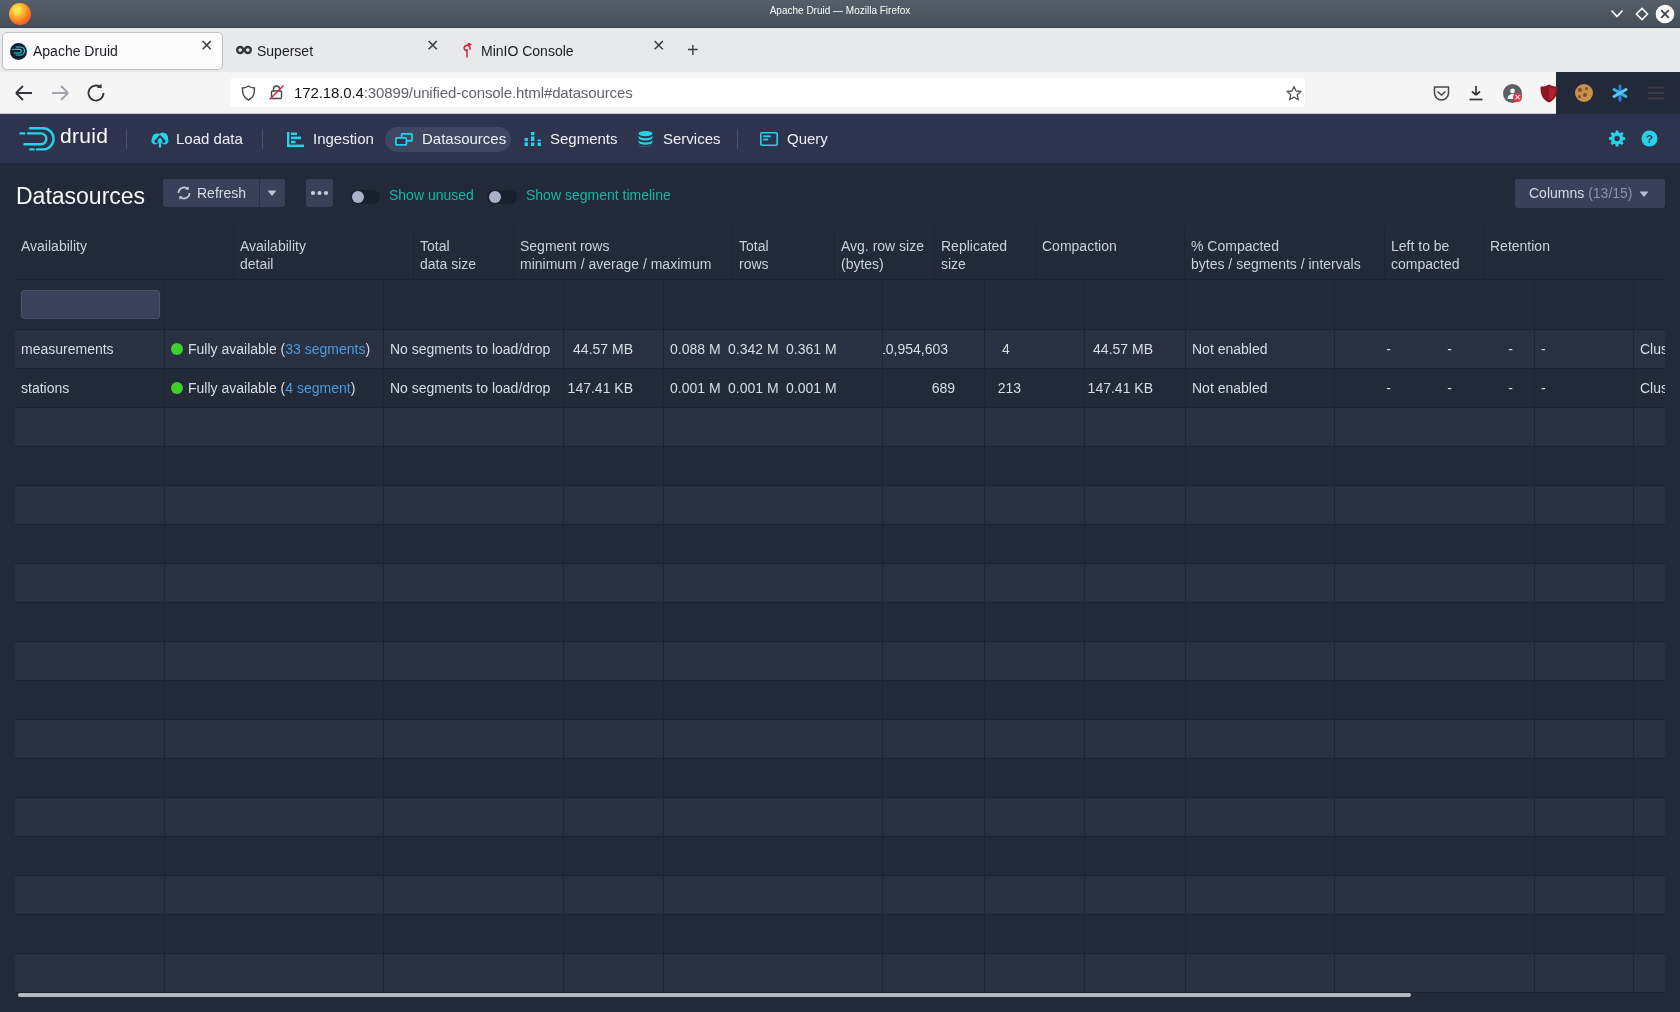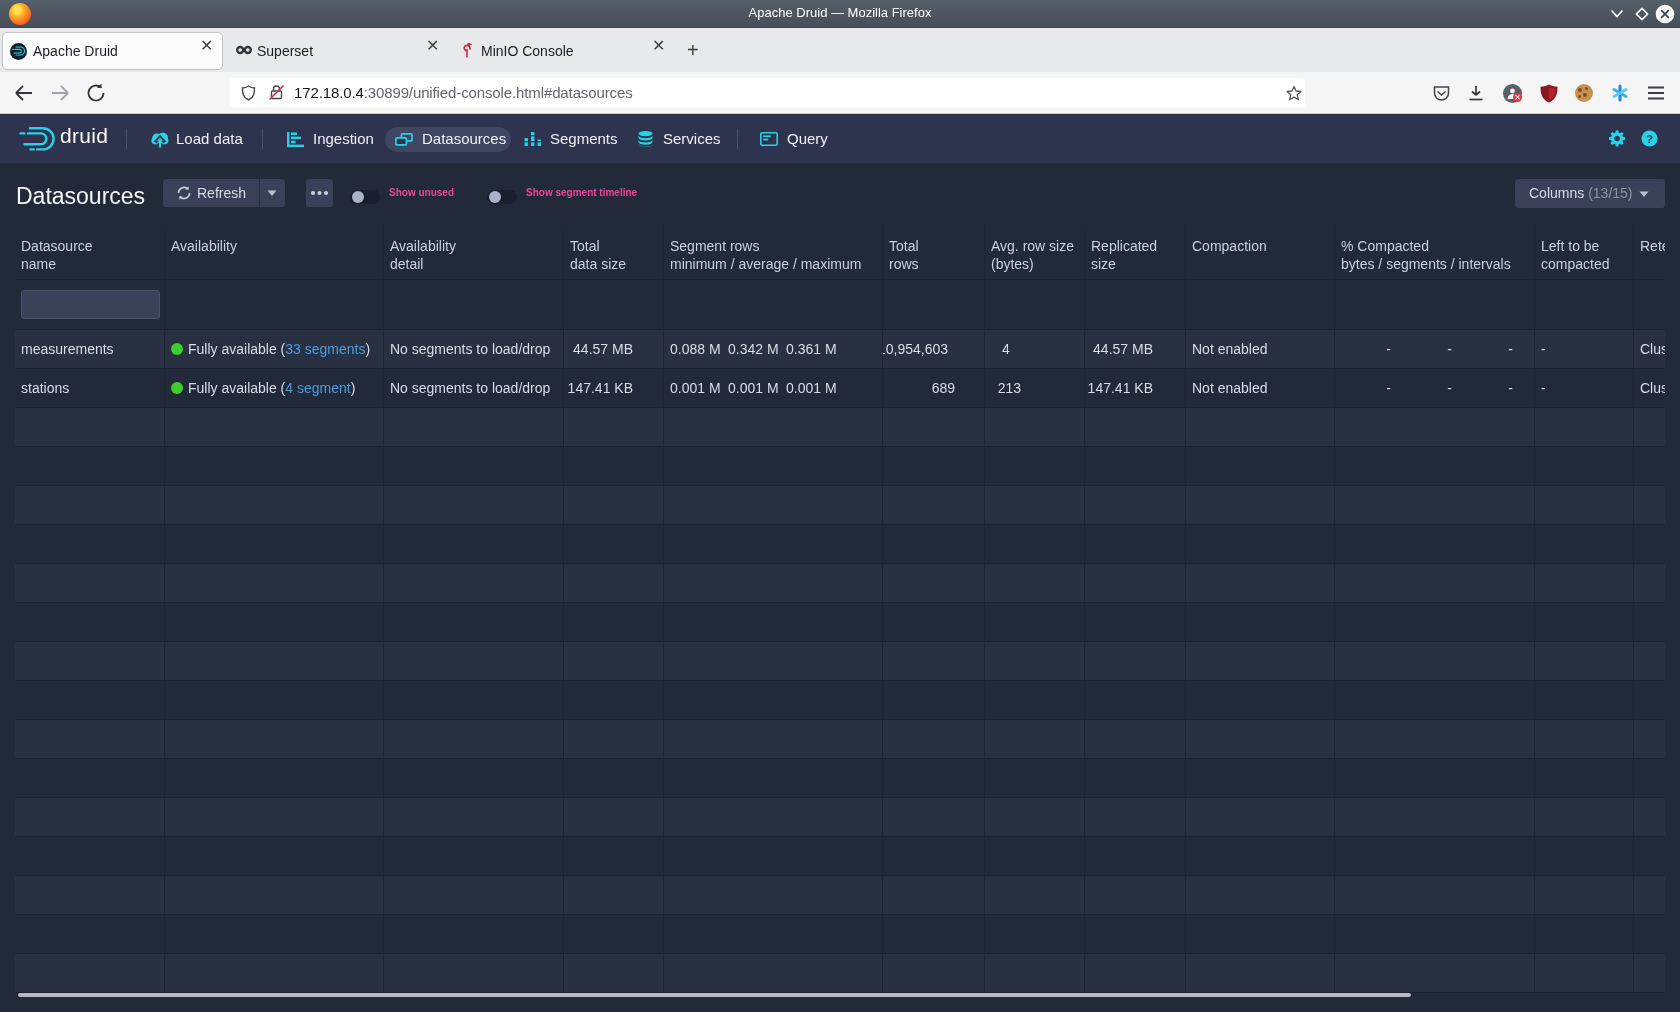--- a/index.html
+++ b/index.html
@@ -3,27 +3,27 @@
 <meta charset="utf-8">
 <style>
   * { margin:0; padding:0; box-sizing:border-box; }
   html,body { width:1680px; height:1012px; overflow:hidden; }
   body { font-family:"Liberation Sans", sans-serif; position:relative; background:#222938; }
 
   
   #titlebar { position:absolute; left:0; top:0; width:1680px; height:28px;
     background:linear-gradient(#555f69, #464f59); border-bottom:1px solid #3a434c; }
   #titlebar .wtitle { position:absolute; left:0; right:0; top:5px; text-align:center;
-    color:#fcfdfe; font-size:13px; }
+    color:#fcfdfe; font-size:10px; }
   #tabbar { position:absolute; left:0; top:28px; width:1680px; height:44px; background:#e8e9ea; }
   .tab-active { position:absolute; left:2px; top:4px; width:221px; height:38px;
     background:#fbfbfc; border:1px solid #bfc2c7; border-radius:5px; }
   .tabttl { font-size:14px; color:#1b1b24; position:absolute; top:15px; }
   .tabx { position:absolute; font-size:16px; font-weight:300; color:#3f3f47; top:8px; }
-  #urlbar { position:absolute; left:0; top:72px; width:1680px; height:42px; background:#f5f5f6;
+  #urlbar { position:absolute; left:0; top:72px; width:1556px; height:42px; background:#f5f5f6;
     border-bottom:1px solid #cbccd0; }
   #urlfield { position:absolute; left:230px; top:6px; width:1075px; height:29px; background:#ffffff;
     border-radius:3px; }
   #urltext { position:absolute; left:64px; top:6px; font-size:15px; color:#15141a; letter-spacing:-0.12px; }
   #urltext .dim { color:#63636d; }
 
   
   #app { position:absolute; left:0; top:114px; width:1680px; height:898px; background:#222938; }
   #navbar { position:absolute; left:0; top:0; width:1680px; height:49px; background:#2e344d;padding-left:40px; }
   .navitem { position:absolute; top:0; height:49px; display:flex; align-items:center;
@@ -33,21 +33,21 @@
     background:#3f4660; border-radius:13px; }
   #wordmark { position:absolute; left:60px; top:10px; color:#fff; font-size:21px; letter-spacing:0.3px; }
 
   
   #pagehdr { position:absolute; left:0; top:49px; width:1680px; height:63px; }
   #ptitle { position:absolute; left:16px; top:20px; font-size:23px; color:#f3f6fa; }
   .btn { position:absolute; background:#394058; border-radius:3px; color:#d7dce6; font-size:14px; }
   .toggle { position:absolute; width:30px; height:14px; background:#1a1f2e; border-radius:7px; }
   .toggle .knob { position:absolute; left:2px; top:1px; width:12px; height:12px;
     background:#a9b2c6; border-radius:50%; }
-  .tlabel { position:absolute; font-size:10px; color:#ec4899;font-weight:bold; }
+  .tlabel { position:absolute; font-size:14px; color:#14b8a6; }
 
   
   #tbl { position:absolute; left:15px; top:112px; width:1650px; height:786px; overflow:hidden; }
   .trow { display:flex; width:1860px; border-bottom:1px solid #1b2232; }
   .trow > div { flex:none; border-right:1px solid #1d2433; padding-left:6px; overflow:hidden;
     white-space:nowrap; }
   .c1{width:150px;} .c2{width:219px;} .c3{width:180px;}
   .c4{width:100px;} .c5{width:219px;} .c6{width:102px;} .c7{width:100px;} .c8{width:101px;}
   .c9{width:149px;} .c10{width:200px;} .c11{width:99px;} .c12{width:221px;}
   #thead { height:54px; color:#c9d1de; font-size:14px; }
@@ -299,21 +299,20 @@
     <div class="btn" style="left:1515px; top:16px; width:150px; height:29px;">
       <span style="position:absolute;left:14px;top:6px;">Columns <span style="color:#8d94a6;">(13/15)</span></span>
       <svg style="position:absolute;left:123px;top:11px;" width="12" height="8" viewBox="0 0 12 8">
         <path d="M1.5 1.5 h9 L6 7 z" fill="#bac1d1"></path>
       </svg>
     </div>
   </div>
 
   <div id="tbl">
     <div class="trow" id="thead">
-      <div class="c1">Datasource<br>name</div>
       <div class="c2">Availability</div>
       <div class="c3">Availability<br>detail</div>
       <div class="c4">Total<br>data size</div>
       <div class="c5">Segment rows<br>minimum / average / maximum</div>
       <div class="c6">Total<br>rows</div>
       <div class="c7">Avg. row size<br>(bytes)</div>
       <div class="c8">Replicated<br>size</div>
       <div class="c9">Compaction</div>
       <div class="c10">% Compacted<br>bytes / segments / intervals</div>
       <div class="c11">Left to be<br>compacted</div>

